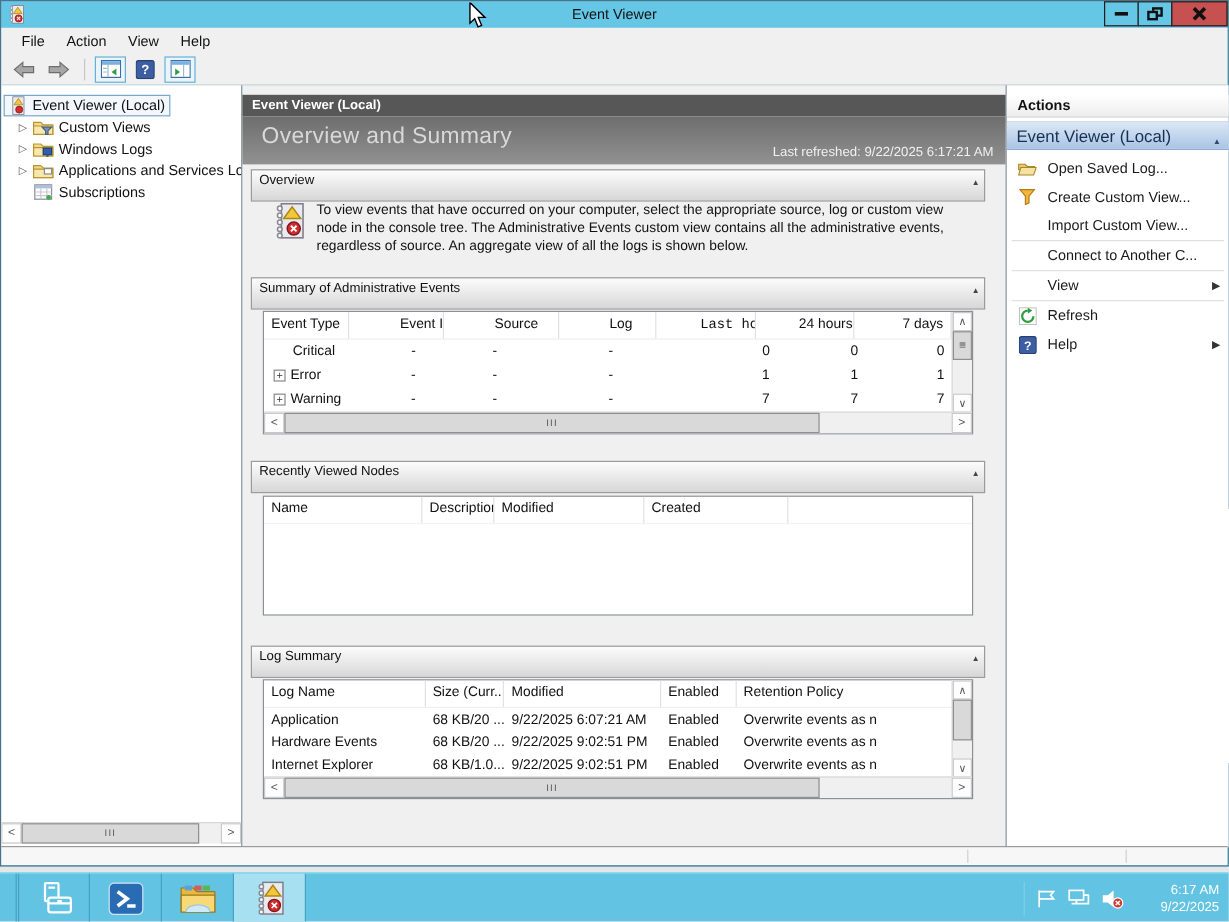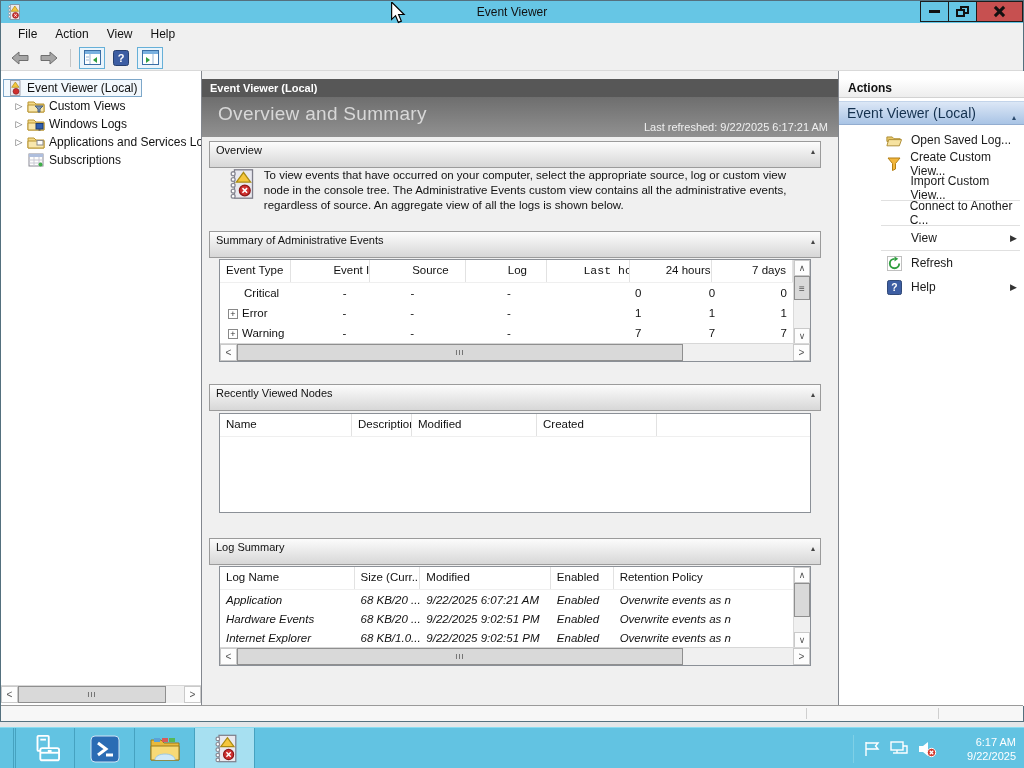--- a/index.html
+++ b/index.html
@@ -65,35 +65,35 @@
   .overview-body { position:absolute; left:26px; top:97px; width:580px; display:flex; gap:10px; }
   .overview-text { font-size:11.5px; line-height:15px; color:#111; width:548px; }
 
   .grid { position:absolute; left:17px; width:592px; background:#fff; border:1px solid #8b9097; }
   .g-row { display:flex; }
   .g-cell { font-size:11.5px; color:#111; padding-left:6px; overflow:hidden; white-space:nowrap; }
   .g-head .g-cell { height:22px; line-height:21px; border-right:1px solid #e2e2e2; }
   .g-head { border-bottom:1px solid #efefef; }
   .num { text-align:right; padding-right:6px; padding-left:0; }
   .g-body .g-row { height:20px; align-items:center; }
-  .g-body.short .g-row { height:19px;font-style:italic; }
+  .g-body.short .g-row { height:19px; }
   .pbox { display:inline-block; width:10px; height:10px; border:1px solid #888; background:#fff; font-size:9px; line-height:8px; text-align:center; color:#333; margin:0 4px 0 2px; }
   .indent { padding-left:24px; }
 
   .vscroll { position:absolute; right:0; top:0; bottom:17px; width:17px; background:#f0f0f0; border-left:1px solid #dadada; display:flex; flex-direction:column; }
   .vs-btn { height:16px; background:#fdfdfd; border:1px solid #c9c9c9; color:#555; font-size:9px; display:flex; align-items:center; justify-content:center; }
   .vs-thumb { height:24px; margin:0; background:#d9d9d9; border:1px solid #8f8f8f; color:#555; font-size:10px; display:flex; align-items:center; justify-content:center; }
   .grid .scrollbar-h { left:0; right:0; bottom:0; }
 
   
   .actions-panel { position:absolute; left:838px; top:70px; width:185px; height:635px; background:#fff; }
   .actions-title { position:absolute; left:0; top:8px; right:0; height:19px; font-size:12px; font-weight:bold; color:#111; padding-left:9px; line-height:18px; background:linear-gradient(#ffffff,#ededed); border-bottom:1px solid #d2d2d2; }
   .actions-group { position:absolute; left:0; top:30px; right:0; height:24px; background:linear-gradient(#dce7f6,#a9c4e5); border-top:1px solid #c3d4ea; border-bottom:1px solid #93add0; font-size:14px; color:#14314f; line-height:23px; padding-left:8px; }
   .actions-group .sec-collapse { right:8px; top:4px; color:#2b4a6d; }
-  .action-list { position:absolute; left:0; top:57px; right:0;margin-left:38px; }
+  .action-list { position:absolute; left:0; top:57px; right:0; }
   .action-item { height:24px; display:flex; align-items:center; font-size:12px; color:#1a1a1a; position:relative; }
   .action-item .aicon { width:16px; margin-left:9px; margin-right:9px; display:flex; justify-content:center; }
   .action-sep { height:1px; background:#e0e0e0; margin:0 4px; }
   .sub-arrow { position:absolute; right:7px; font-size:9px; color:#333; }
 
   
   .statusbar { position:absolute; left:0; bottom:0; right:0; height:16px; background:#f7f7f7; border-top:1px solid #9a9a9a; }
   .status-div { position:absolute; top:2px; bottom:2px; width:1px; background:#cfcfcf; }
 
   

